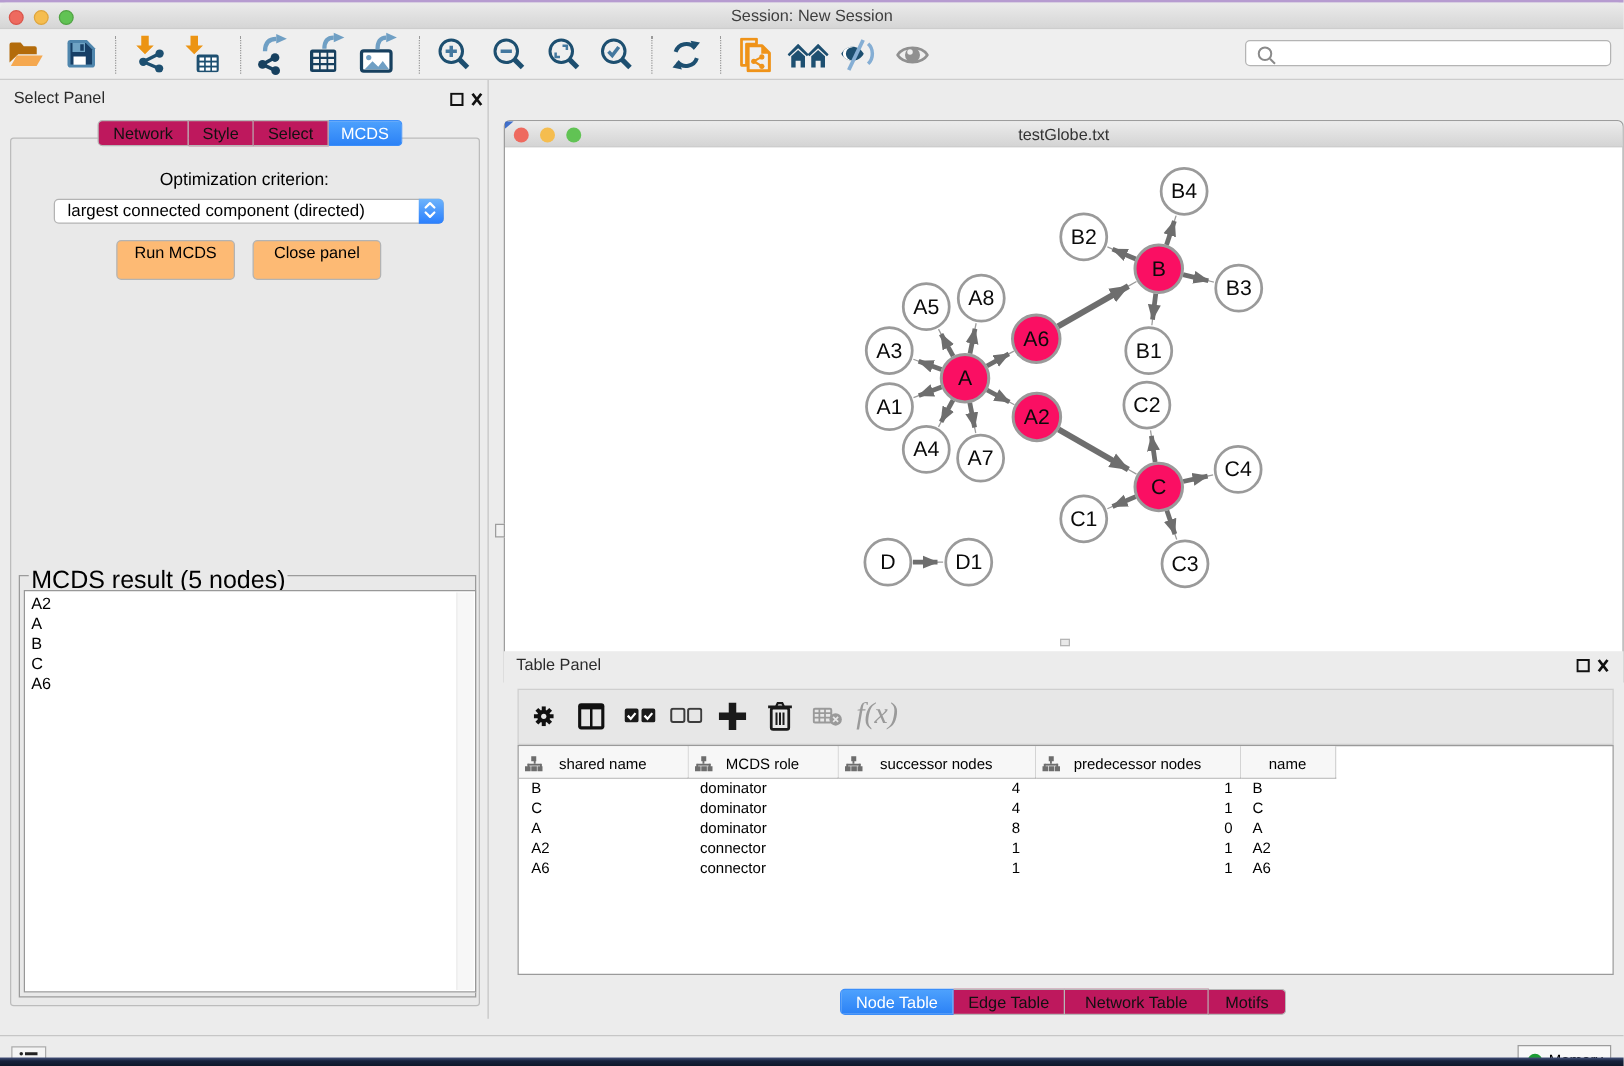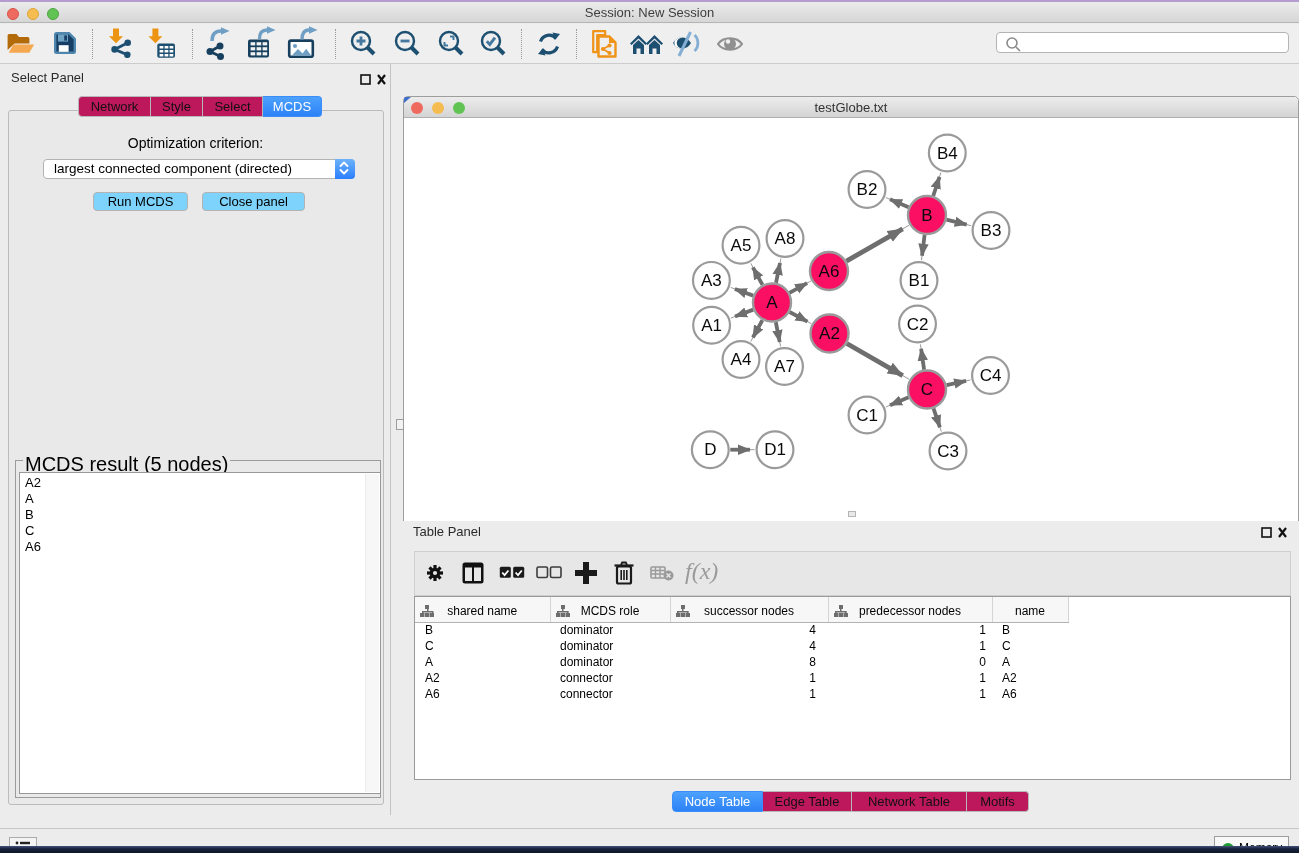--- a/index.html
+++ b/index.html
@@ -25,21 +25,21 @@
 .winbtns { position:absolute; }
 #cpInner { position:absolute; left:8px; top:46px; width:376px; height:695px; background:#e9e9e9; border:1px solid #bcbcbc; border-radius:3px; }
 .tabrow { position:absolute; display:flex; height:21px; font-size:13px; }
 .tab { background:#be185d; border:1px solid #b7b7b7; border-left:none; color:#111; display:flex; align-items:center; justify-content:center; }
 .tab.first { border-left:1px solid #b7b7b7; border-radius:4px 0 0 4px; }
 .tab.last { border-radius:0 4px 4px 0; }
 .tab.sel { background:linear-gradient(#4da1fd,#2c82f6); color:#fff; border-color:#3b8efa; }
 #optlabel { position:absolute; left:0; top:71px; width:391px; text-align:center; font-size:14px; color:#000; }
 #dropdown { position:absolute; left:43px; top:95px; width:312px; height:20px; background:#fff; border:1px solid #b3b3b3; border-radius:4px; font-size:13.5px; color:#000; line-height:18px; padding-left:10px; }
 #dropdown .step { position:absolute; right:-1px; top:-1px; width:20px; height:20px; background:linear-gradient(#6db3fb,#2a7ffe); border-radius:0 4px 4px 0; }
-.btn { position:absolute; height:19px; background:#7dd3fc; border:1px solid #b3b3b3; border-radius:4px; font-size:13px; color:#000; text-align:center; line-height:17px; }
+.btn { position:absolute; height:32px; background:#fdba74; border:1px solid #b3b3b3; border-radius:4px; font-size:13px; color:#000; text-align:center; line-height:17px; }
 
 #mcdsbox { position:absolute; left:15px; top:396px; width:366px; height:338px; border:1px solid #9b9b9b; }
 #mcdsbox .legend { position:absolute; left:7px; top:-8px; background:#e9e9e9; padding:0 2px; font-size:20px; color:#000; }
 #mcdslist { position:absolute; left:3px; top:11px; width:362px; height:322px; background:#fff; border:1px solid #989898; font-size:13px; color:#000; padding:2px 0 0 5px; line-height:16px; }
 #mcdslist .sb { position:absolute; right:1px; top:1px; width:14px; height:318px; background:#f7f7f7; border-left:1px solid #ececec; }
 
 #netwin { left:403px; top:64px; width:896px; height:450px; background:#fff; border:1px solid #9d9d9d; border-radius:5px 5px 0 0;margin-top:32px; }
 #nettitle { position:absolute; left:0; top:0; width:100%; height:21px; background:linear-gradient(#ececec,#d4d4d4); border-bottom:1px solid #b0b0b0; border-radius:5px 5px 0 0; }
 #nettitle .ttl { position:absolute; top:3px; width:100%; text-align:center; font-size:13px; color:#333; }
 #nettitle .t1 { left:7px; background:#ee6a5f; }

